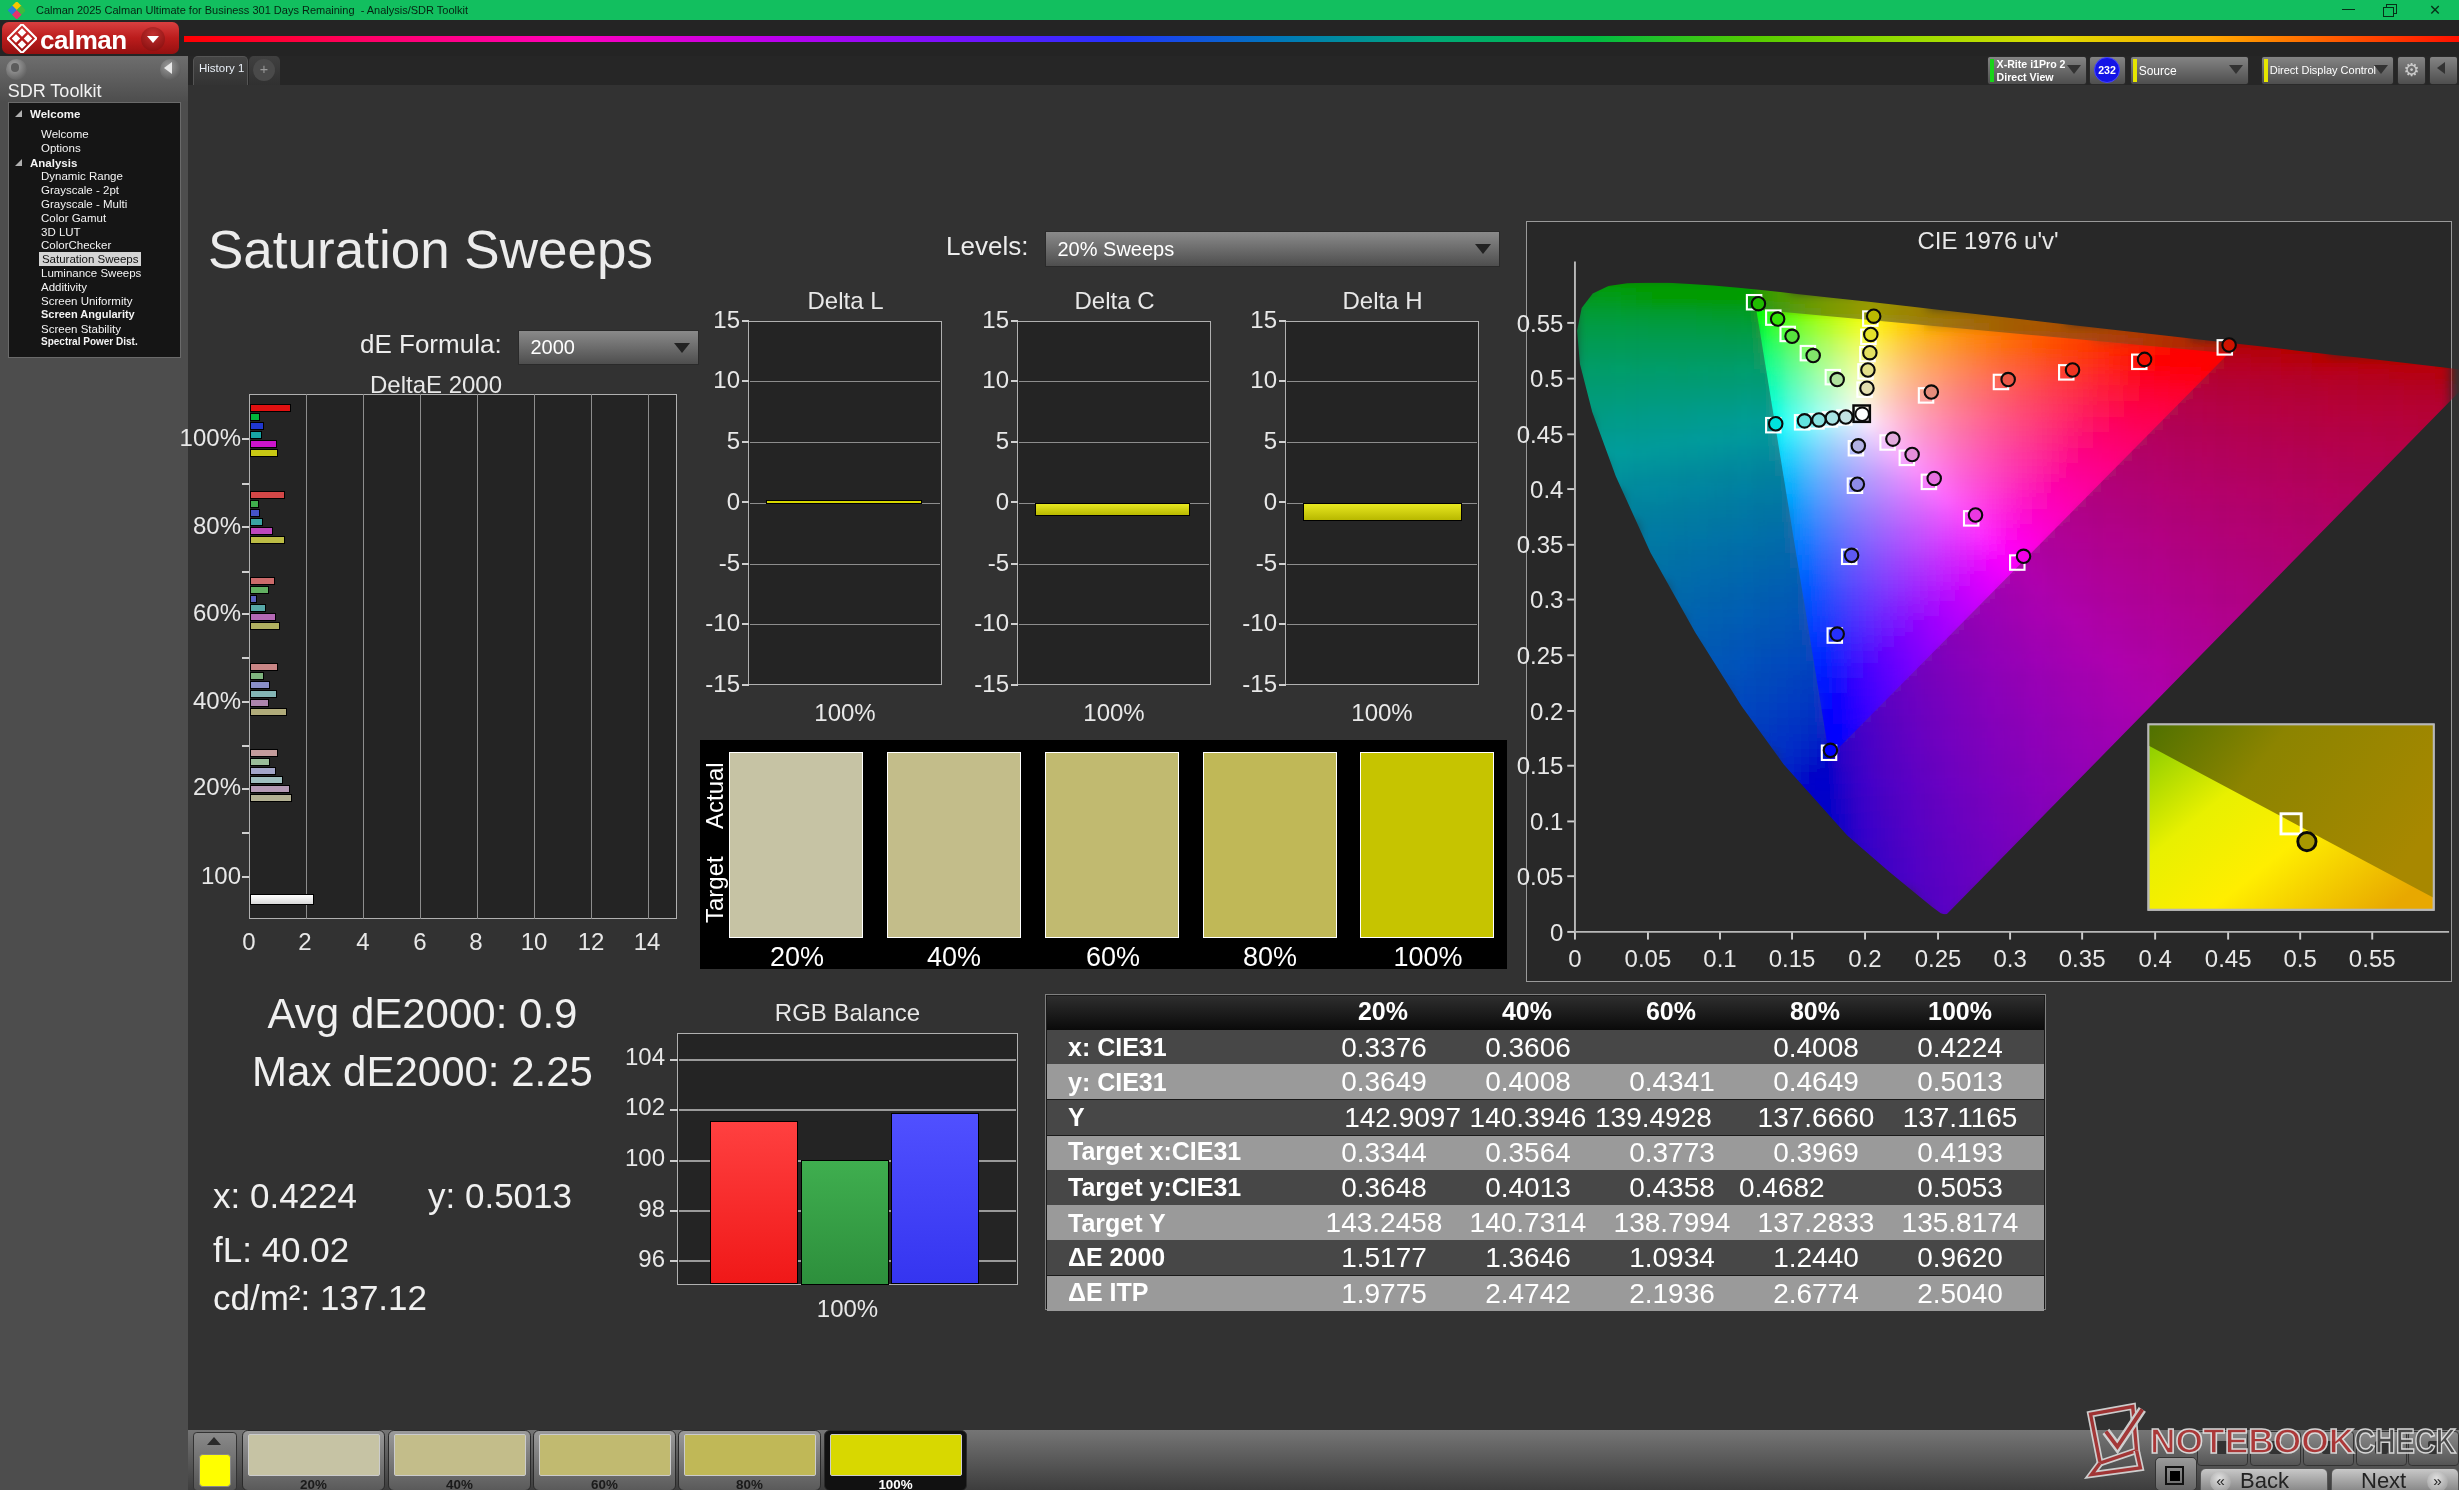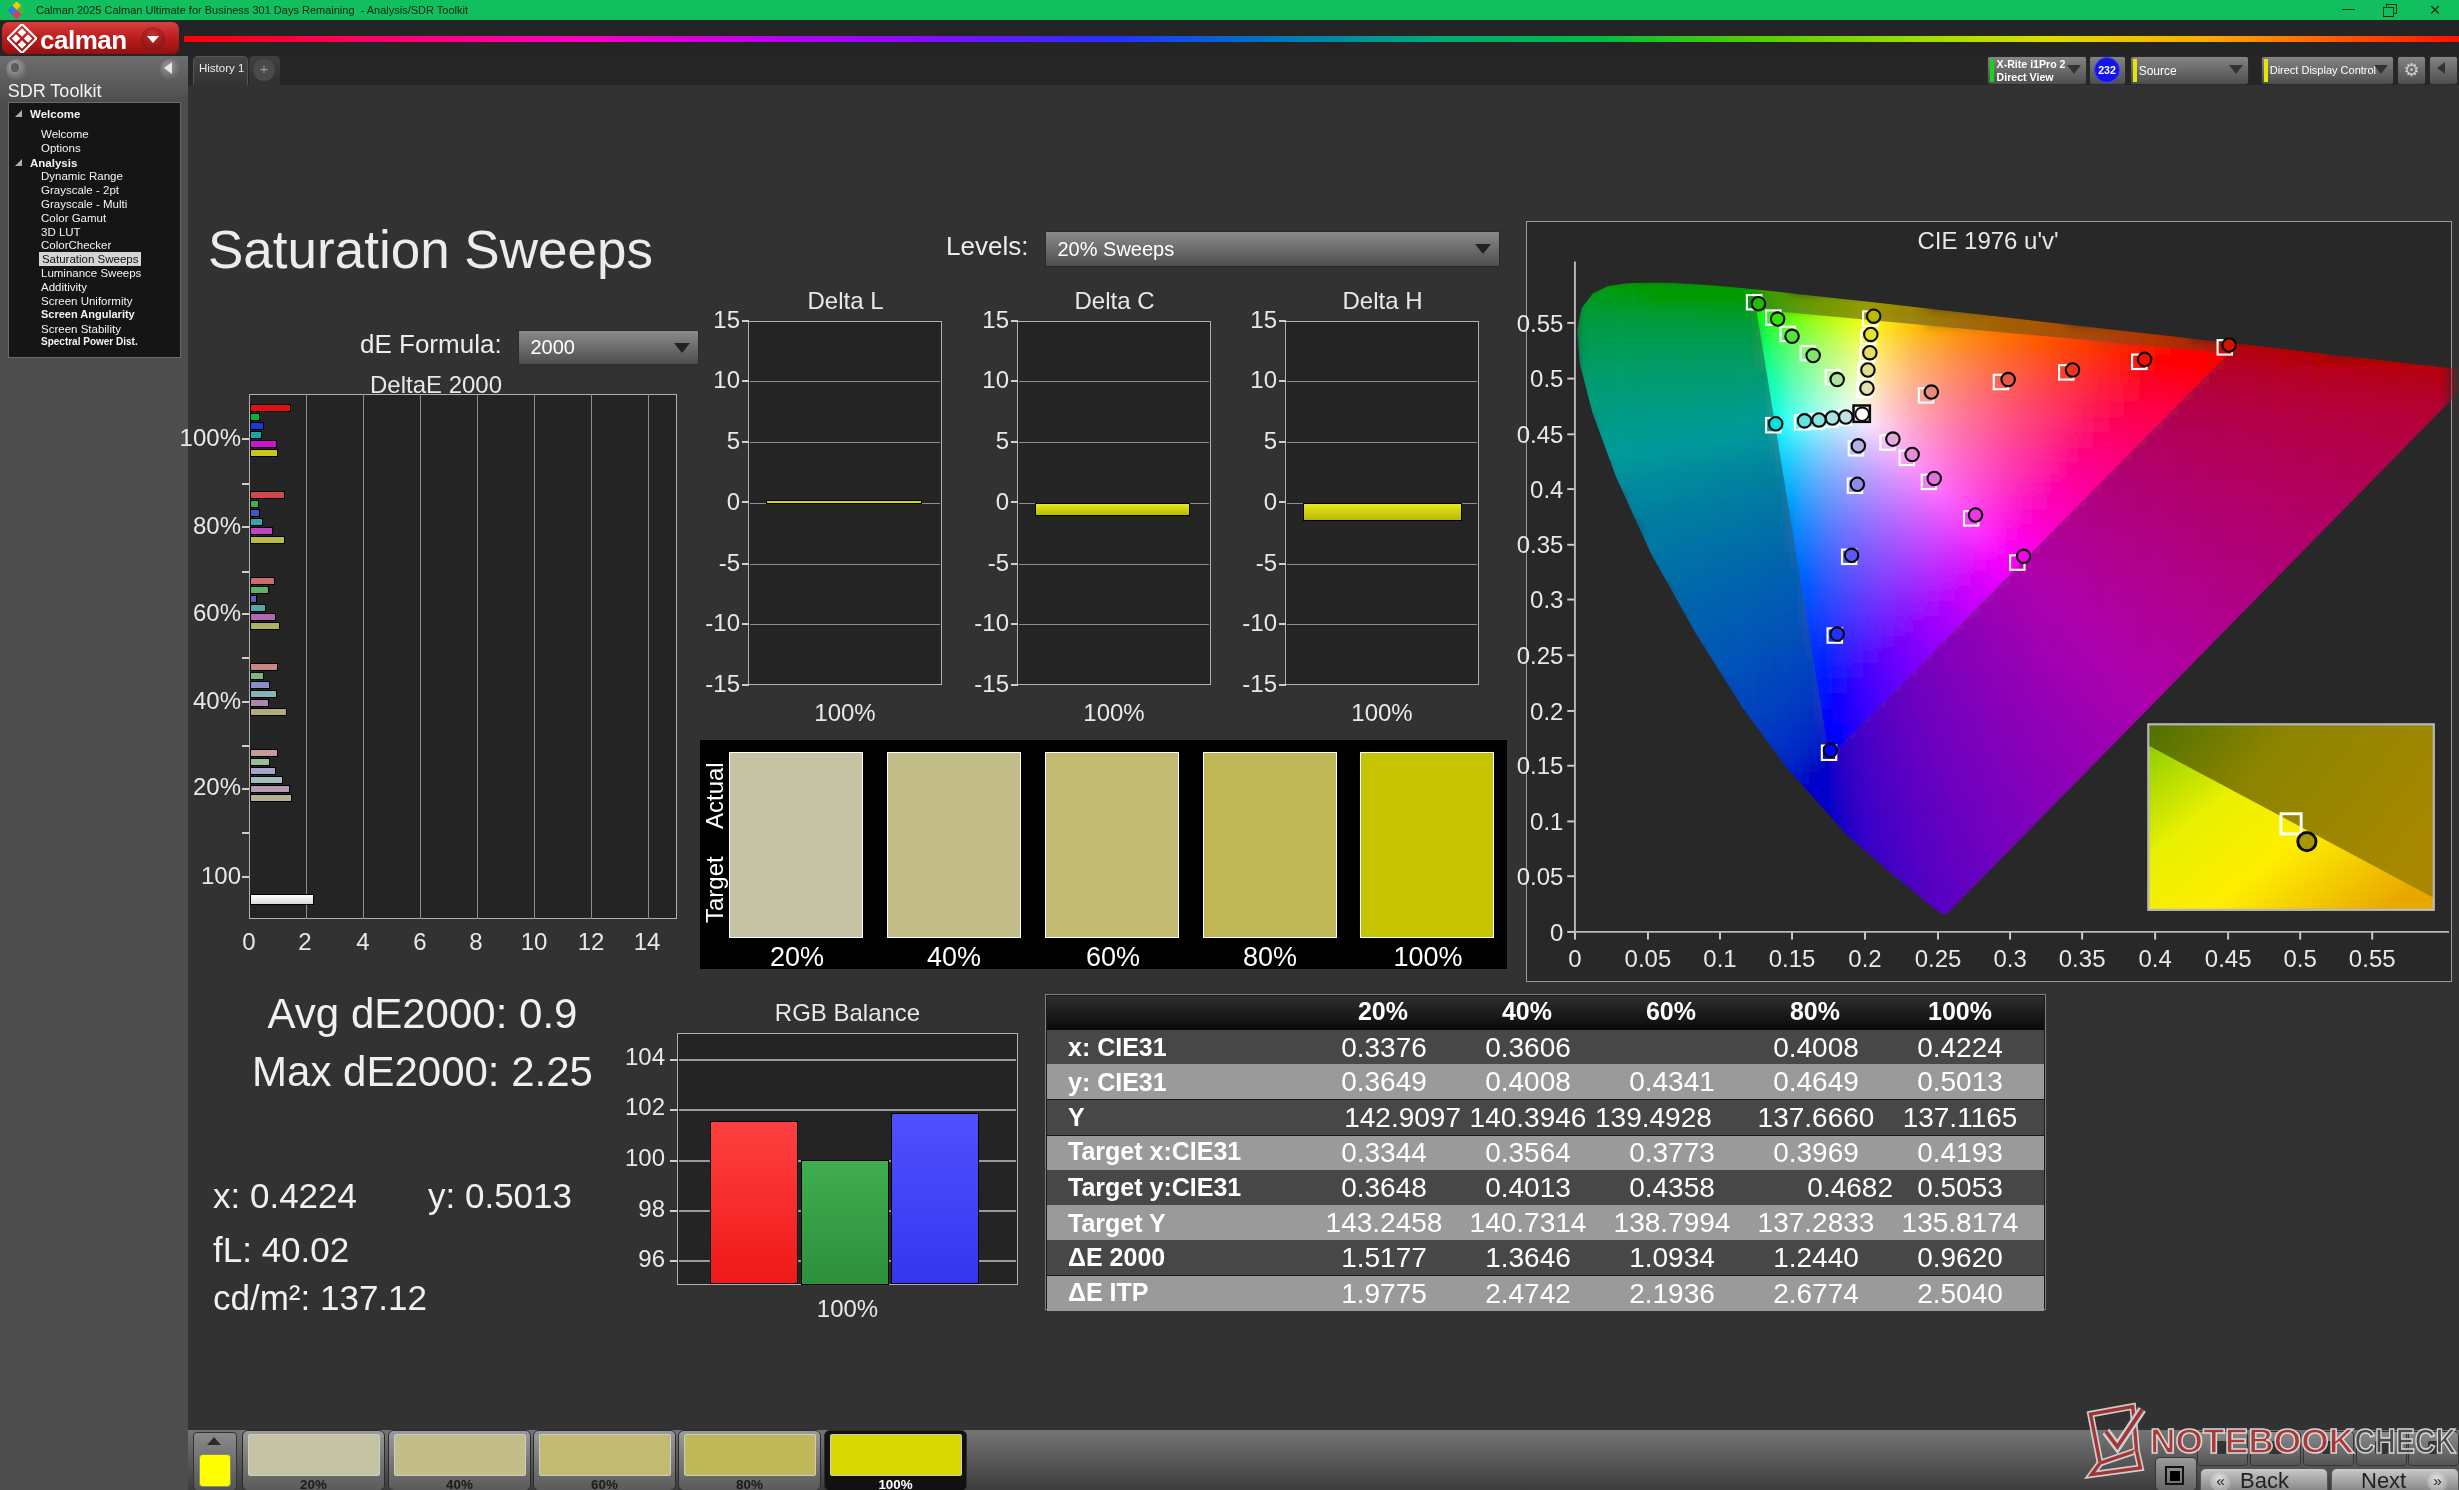--- a/index.html
+++ b/index.html
@@ -2394,21 +2394,21 @@
     <div class="td" style="left:1307px;top:1137px;width:154px;text-align:center">0.3344</div>
     <div class="td" style="left:1451px;top:1137px;width:154px;text-align:center">0.3564</div>
     <div class="td" style="left:1595px;top:1137px;width:154px;text-align:center">0.3773</div>
     <div class="td" style="left:1739px;top:1137px;width:154px;text-align:center">0.3969</div>
     <div class="td" style="left:1883px;top:1137px;width:154px;text-align:center">0.4193</div>
     <div style="position:absolute;left:1047px;top:1170px;width:997px;height:35px;background:#474747"></div>
     <div class="th" style="left:1068px;top:1173px;width:288px">Target y:CIE31</div>
     <div class="td" style="left:1307px;top:1172px;width:154px;text-align:center">0.3648</div>
     <div class="td" style="left:1451px;top:1172px;width:154px;text-align:center">0.4013</div>
     <div class="td" style="left:1595px;top:1172px;width:154px;text-align:center">0.4358</div>
-    <div class="td" style="left:1739px;top:1172px;width:154px;text-align:right">0.4682</div>
+    <div class="td" style="left:1739px;top:1172px;width:154px;text-align:left">0.4682</div>
     <div class="td" style="left:1883px;top:1172px;width:154px;text-align:center">0.5053</div>
     <div style="position:absolute;left:1047px;top:1205px;width:997px;height:35px;background:#9a9a9a"></div>
     <div class="th" style="left:1068px;top:1209px;width:288px">Target Y</div>
     <div class="td" style="left:1307px;top:1207px;width:154px;text-align:center">143.2458</div>
     <div class="td" style="left:1451px;top:1207px;width:154px;text-align:center">140.7314</div>
     <div class="td" style="left:1595px;top:1207px;width:154px;text-align:center">138.7994</div>
     <div class="td" style="left:1739px;top:1207px;width:154px;text-align:center">137.2833</div>
     <div class="td" style="left:1883px;top:1207px;width:154px;text-align:center">135.8174</div>
     <div style="position:absolute;left:1047px;top:1240px;width:997px;height:35px;background:#474747"></div>
     <div class="th" style="left:1068px;top:1243px;width:288px">ΔE 2000</div>

